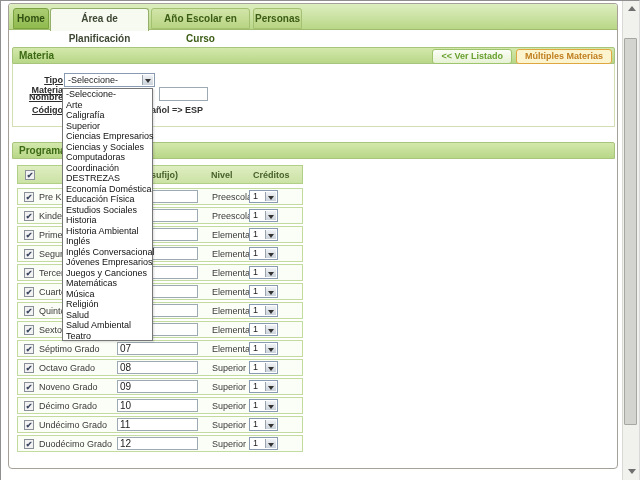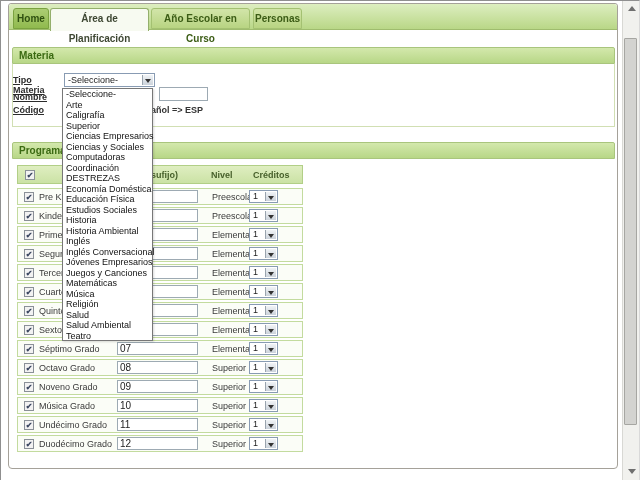--- a/index.html
+++ b/index.html
@@ -44,21 +44,21 @@
   .breadcrumb .sep { margin:0 4px; color:#9ab378; }
   .breadcrumb .current { font-weight:bold; color:#6d6d57; }
 
   
   .panel-header { position:relative; height:17px; background:linear-gradient(#d3e8ac,#b8d787);
                   border:1px solid #a9c57d; border-radius:2px 2px 0 0;
                   font-size:10px; font-weight:bold; color:#3b6a12; line-height:16px; padding-left:6px; }
   .panel-materia { position:absolute; left:3px; top:43px; width:603px;border-radius:26px; }
   .materia-body { position:relative; height:63px; background:#fff;
                   border:1px solid #d1dfb3; border-top:none; }
-  .form-label { position:absolute; left:0; width:50px; text-align:left;
+  .form-label { position:absolute; left:0; width:50px; text-align:right;
                 font-size:9px; font-weight:bold; color:#2b2b2b; text-decoration:underline; }
 
   
   .sel-box { position:absolute; background:#fff; border:1px solid #889bb3; }
   .sel-box .sel-text { position:absolute; left:3px; top:1px; font-size:9px; color:#222; }
   .sel-arrow { position:absolute; right:1px; top:1px; bottom:1px; width:11px;
                background:linear-gradient(#f0f3f6,#ccd3db); border-left:1px solid #9aa4ae; }
   .sel-arrow::after { content:""; position:absolute; left:2px; top:4px; width:0; height:0;
                border-left:3px solid transparent; border-right:3px solid transparent;
                border-top:4px solid #333; }
@@ -121,20 +121,24 @@
     <div class="tab tab-home">Home</div>
     <div class="tab tab-active">Área de Planificación</div>
     <div class="tab tab-normal tab-n1">Año Escolar en Curso</div>
     <div class="tab tab-normal tab-n2">Personas</div>
   </div>
 
 
   <div class="panel-materia">
     <div class="panel-header">
       <span>Materia</span>
+      <div class="hdr-buttons">
+        <div class="btn btn-green">&lt;&lt; Ver Listado</div>
+        <div class="btn btn-orange">Múltiples Materias</div>
+      </div>
     </div>
     <div class="materia-body">
       <div class="form-label" style="top:11px;">Tipo Materia</div>
       <div class="sel-box tipo-select">
         <span class="sel-text">-Seleccione-</span>
         <span class="sel-arrow"></span>
       </div>
       <div class="form-label" style="top:28px;">Nombre</div>
       <input class="text-input nombre-input" type="text" value="" style="">
       <div class="form-label" style="top:41px;">Código</div>
@@ -261,21 +265,21 @@
         <div class="grado">Noveno Grado</div>
         <input type="text" class="text-input sufijo-input" value="09" style="">
         <div class="nivel">Superior</div>
         <div class="sel-box cred-select">
           <span class="sel-text">1</span>
           <span class="sel-arrow"></span>
         </div>
       </div>
       <div class="trow" style="top: 393px;">
         <div class="checkbox">✔</div>
-        <div class="grado">Música Grado</div>
+        <div class="grado">Décimo Grado</div>
         <input type="text" class="text-input sufijo-input" value="10" style="">
         <div class="nivel">Superior</div>
         <div class="sel-box cred-select">
           <span class="sel-text">1</span>
           <span class="sel-arrow"></span>
         </div>
       </div>
       <div class="trow" style="top: 412px;">
         <div class="checkbox">✔</div>
         <div class="grado">Undécimo Grado</div>

